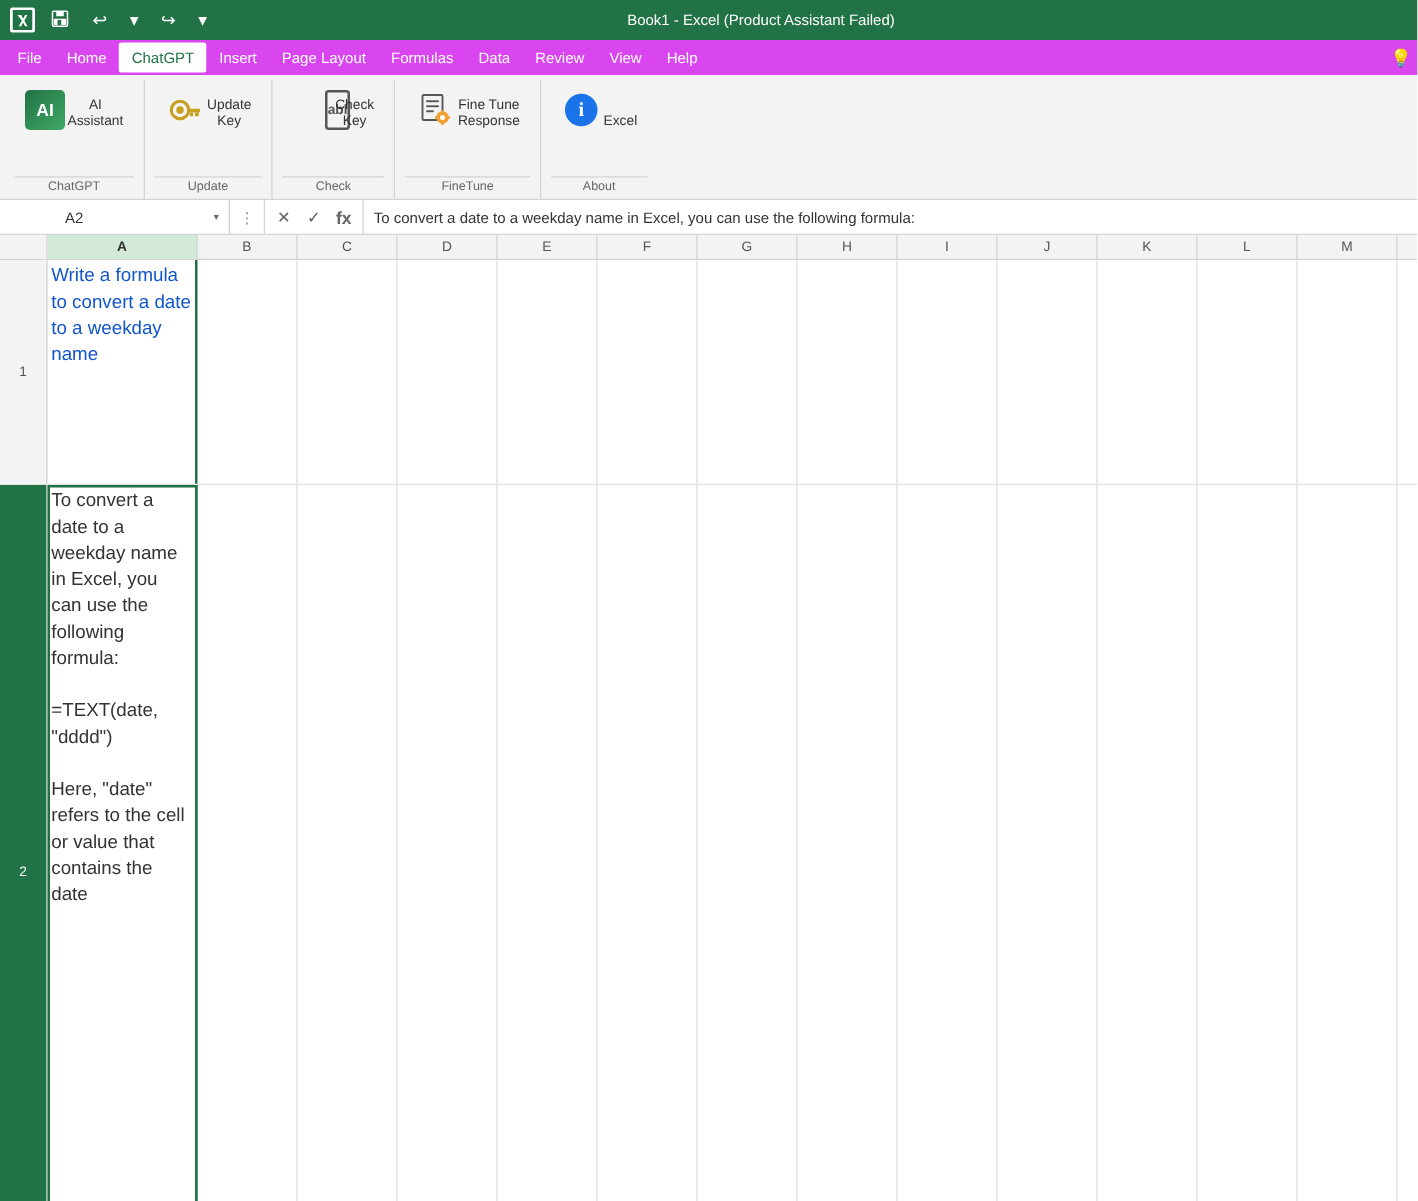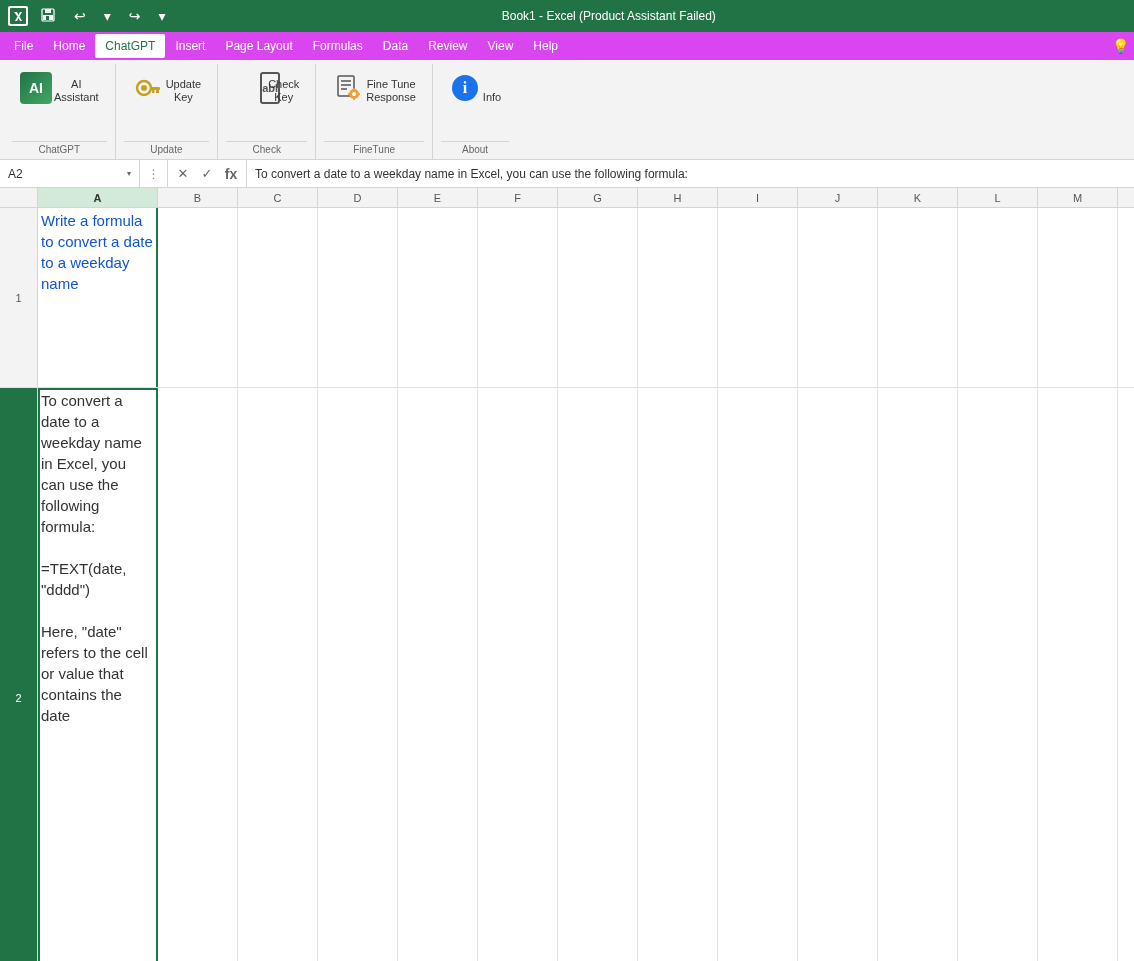--- a/index.html
+++ b/index.html
@@ -122,20 +122,21 @@
       margin-top: 2px;
     }
 
     
     .formula-bar {
       height: 28px;
       background: #fff;
       border-bottom: 1px solid #d4d4d4;
       display: flex;
       align-items: center;
+      padding-left: 44px;
     }
     .name-box {
       width: 140px;
       height: 100%;
       border-right: 1px solid #d4d4d4;
       display: flex;
       align-items: center;
       padding: 0 8px;
       font-size: 12px;
       color: #333;
@@ -391,21 +392,21 @@
   <div class="ribbon-group">
     <div class="ribbon-buttons">
       <div class="ribbon-btn">
         <div class="btn-icon">
 
           <svg width="32" height="32" viewBox="0 0 32 32">
             <circle cx="16" cy="16" r="13" fill="#1a73e8"></circle>
             <text x="16" y="21" text-anchor="middle" fill="white" font-size="16" font-weight="bold" font-family="serif">i</text>
           </svg>
         </div>
-        <div class="btn-label">Info</div>
+        <div class="btn-label">Excel</div>
       </div>
     </div>
     <div class="ribbon-group-label">About</div>
   </div>
 </div>
 
 <div class="formula-bar">
   <div class="name-box">
     <span>A2</span>
     <span class="name-box-arrow">▾</span>

